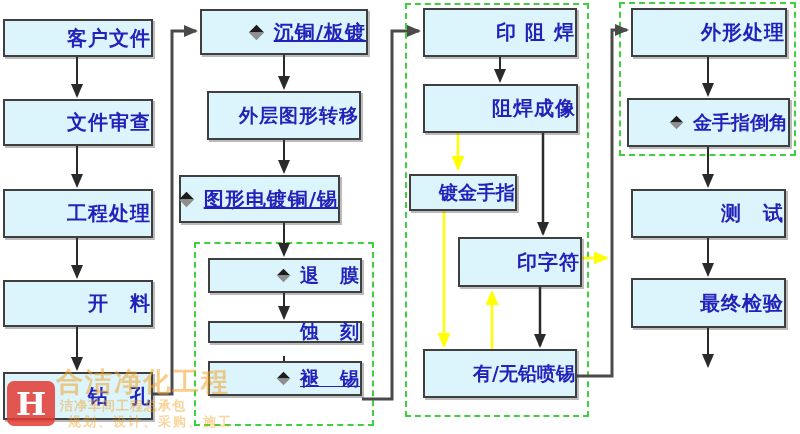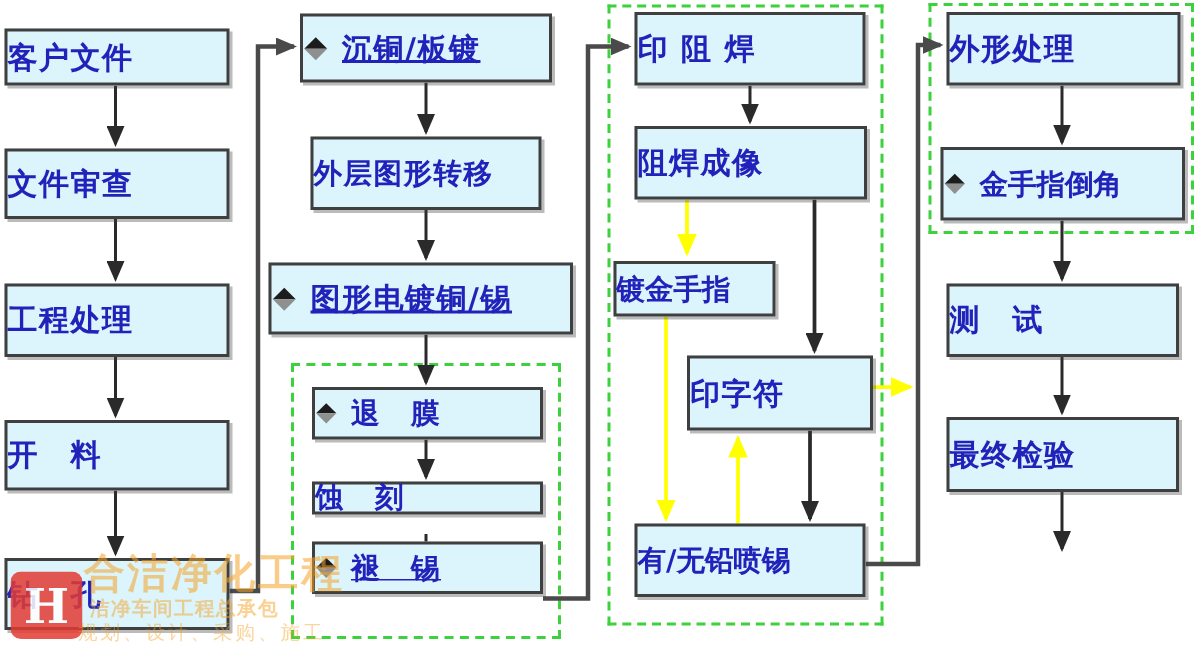--- a/index.html
+++ b/index.html
@@ -2,38 +2,38 @@
 <html><head>
 <meta charset="utf-8">
 <style>
   html,body{margin:0;padding:0;background:#ffffff;}
   .stage{
     position:relative;width:800px;height:434px;overflow:hidden;background:#ffffff;
     font-family:"DejaVu Sans","Liberation Sans",sans-serif;
   }
   
   .box{
-    position:absolute;display:flex;align-items:center;justify-content:flex-start;
+    position:absolute;display:flex;align-items:center;justify-content:flex-end;
     background:#dcf4fb;border:2px solid #3f3f3f;box-sizing:border-box;
     box-shadow:2px 2px 0 rgba(60,60,60,.35);
     color:#2222bb;font-weight:bold;font-size:20px;white-space:nowrap;
     z-index:3;letter-spacing:1px;
   }
   .box .lbl{color:#2222bb;}
   .box .lbl.link{text-decoration:underline;}
   .bullet{display:inline-flex;margin-right:9px;flex:0 0 auto;}
   
   .dashed{position:absolute;border:2px dashed #3ed13e;box-sizing:border-box;z-index:1;background:transparent;}
   .wires{position:absolute;left:0;top:0;z-index:2;}
   
   .wm{position:absolute;z-index:6;pointer-events:none;}
   .wm-logo{left:7px;top:381px;width:48px;height:45px;opacity:.85;}
   .wm-line1{left:56px;top:364px;font-size:27px;font-weight:bold;color:rgba(244,164,40,.55);letter-spacing:2px;white-space:nowrap;}
   .wm-line2{left:60px;top:397px;font-size:13px;font-weight:bold;color:rgba(244,164,40,.5);letter-spacing:1px;white-space:nowrap;}
-  .wm-line3{left:52px;top:413px;font-size:13px;font-weight:normal;color:rgba(244,164,40,.45);letter-spacing:2px;white-space:nowrap;}
+  .wm-line3{left:68px;top:413px;font-size:13px;font-weight:bold;color:rgba(244,164,40,.45);letter-spacing:2px;white-space:nowrap;}
   .wm-smudge{left:742px;top:383px;width:58px;height:38px;border-radius:50%;
     background:radial-gradient(ellipse at center,rgba(255,255,255,.95) 0%,rgba(255,255,255,.6) 55%,rgba(255,255,255,0) 100%);}
 </style>
 </head>
 <body>
 
 <div class="stage">
 
   <div class="dashed" style="left:194px;top:242px;width:180px;height:184px"></div>
   <div class="dashed" style="left:405px;top:3px;width:184px;height:414px"></div>
@@ -104,21 +104,21 @@
       <svg width="17" height="17" viewBox="0 0 20 20">
           <polygon points="10,1 19,10 1,10" fill="#1c1c1c"></polygon>
           <polygon points="1,10 19,10 10,19" fill="#8f8f8f"></polygon>
         </svg>
     </span>
     <span class="lbl link">沉铜/板镀</span>
   </div>
   <div class="box" style="left:207px;top:91px;width:154px;height:49px;font-size:19px">
     <span class="lbl">外层图形转移</span>
   </div>
-  <div class="box" style="left:179px;top:175px;width:203px;height:48px">
+  <div class="box" style="left:179px;top:175px;width:161px;height:48px">
     <span class="bullet">
       <svg width="17" height="17" viewBox="0 0 20 20">
           <polygon points="10,1 19,10 1,10" fill="#1c1c1c"></polygon>
           <polygon points="1,10 19,10 10,19" fill="#8f8f8f"></polygon>
         </svg>
     </span>
     <span class="lbl link">图形电镀铜/锡</span>
   </div>
   <div class="box" style="left:208px;top:258px;width:154px;height:35px;font-size:19px">
     <span class="bullet">

